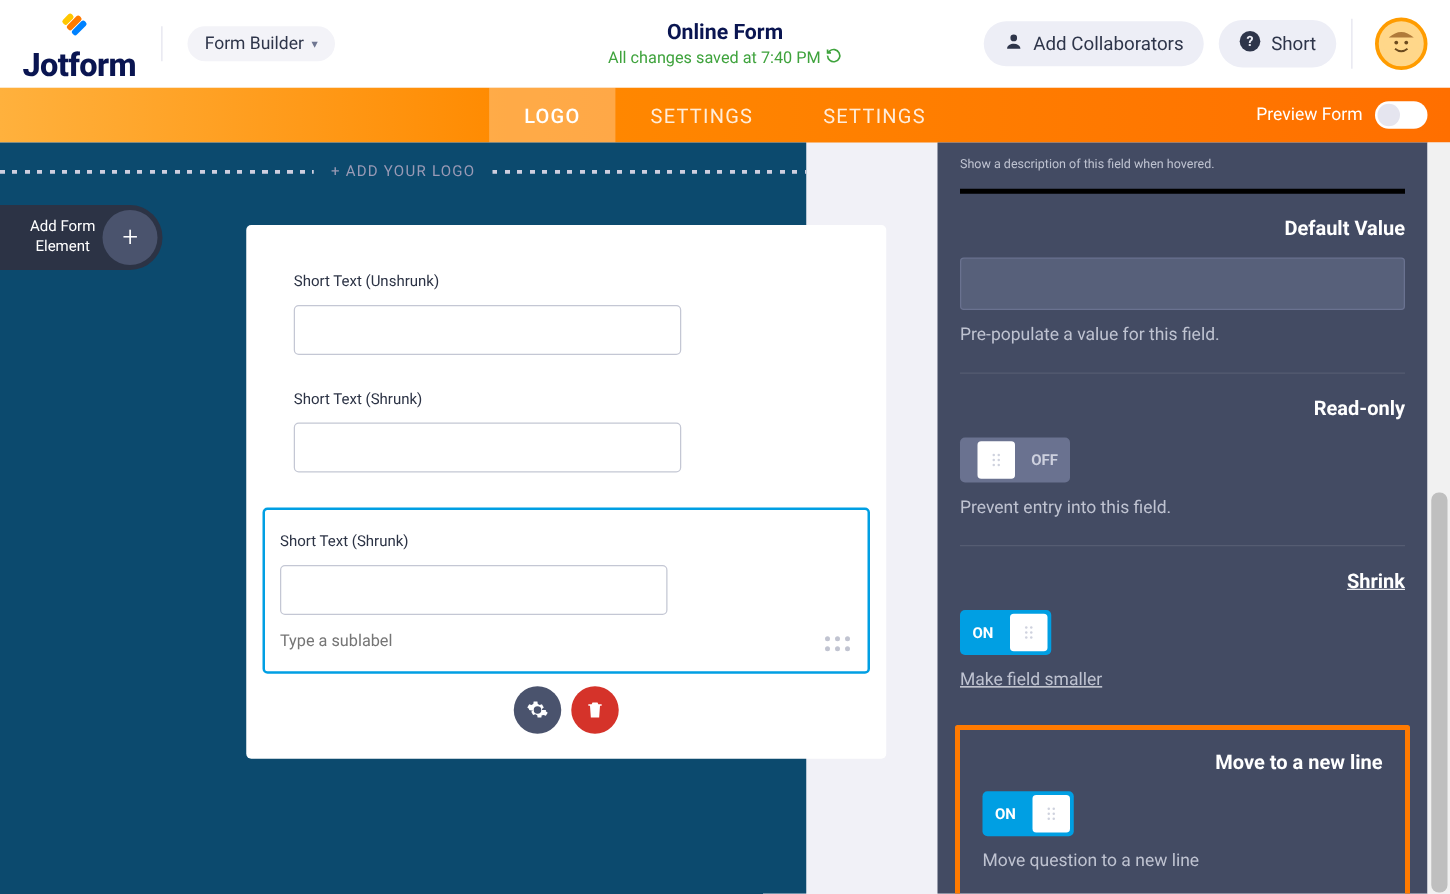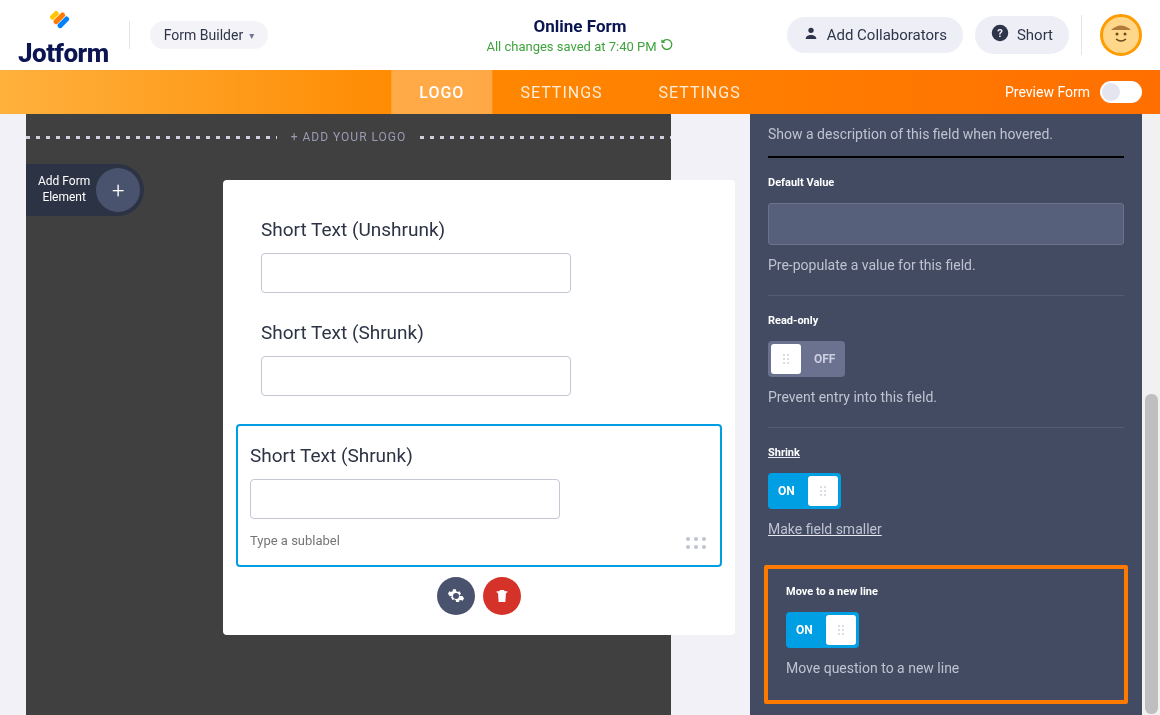--- a/index.html
+++ b/index.html
@@ -26,58 +26,58 @@
     
     .tabbar { height: 44px; background: linear-gradient(90deg, #ffb13d 0%, #ff8a00 35%, #ff6f00 100%); display:flex; align-items:center; position:relative; }
     .tabs { position:absolute; left:50%; transform:translateX(-50%); display:flex; height:100%; }
     .tab { padding: 0 28px; display:flex; align-items:center; color: rgba(255,255,255,0.85); font-size:16px; letter-spacing:1px; cursor:pointer; }
     .tab.active { background: rgba(255,255,255,0.28); color:#fff; font-weight:500; }
     .preview-wrap { margin-left:auto; display:flex; align-items:center; gap:10px; padding-right:18px; color:#fff; font-size:14px; }
     .preview-toggle { width:42px; height:22px; border-radius:11px; background:#fff; position:relative; cursor:pointer; }
     .preview-toggle::after { content:''; position:absolute; width:18px; height:18px; border-radius:50%; background:#e5e5ef; left:2px; top:2px; }
 
     
-    .stage { position:absolute; top:114px; left:0; width:645px; bottom:0; background:#404040;margin-left:26px; }
+    .stage { position:absolute; top:114px; left:0; width:645px; bottom:0; background:#0c4a6e; }
     .add-logo-row { height:46px; display:flex; align-items:center; justify-content:center; color:#9a9ab5; font-size:12px; letter-spacing:1px; }
     .dash-left, .dash-right { flex:1; height:3px; background: repeating-linear-gradient(90deg, #cfcfe0 0 4px, transparent 4px 10px); }
     .add-logo-txt { padding: 0 14px; }
 
     .add-element-pill { position:absolute; left:0; top:50px; display:flex; align-items:center; background:#2c3345; color:#fff; height:52px; border-radius: 0 26px 26px 0; padding-right:4px; cursor:pointer; z-index:2; }
-    .add-element-txt { font-size:12px; text-align:center; line-height:1.3; padding: 0 6px 0 12px; }
+    .add-element-txt { font-size:12px; text-align:center; line-height:1.3; padding: 0 6px 0 24px; }
     .add-element-plus { width:44px; height:44px; border-radius:50%; background:#4a536d; display:flex; align-items:center; justify-content:center; font-size:22px; font-weight:300; }
 
     .form-canvas { position:absolute; left:197px; top:66px; width:512px; background:#fff; border-radius:4px; padding: 38px 12px 20px 12px; }
     .field { margin:0 26px 28px 26px; }
-    .field-label { font-size:19px; color:#2c3345; margin-bottom:12px; display:block; }
+    .field-label { font-size:12px; color:#2c3345; margin-bottom:12px; display:block; }
     .field-input { width:310px; height:40px; border:1px solid #c4c7d4; border-radius:4px; background:#fff; padding:0 10px; font-size:14px; }
     .field.shrunk .field-input { width:310px; }
 
     .field.selected-wrap { margin:0 1px 0 1px; }
     .field.selected { border:2px solid #009fe3; border-radius:4px; padding:18px 34px 16px 12px; margin:0 0 0 0; position:relative; }
     .field.selected .field-label { color:#2c3345; }
     .sublabel-input { font-size:13px; color:#b0b3c0; margin-top:14px; border:none; outline:none; width:60%; }
     .drag-dots { position:absolute; right:14px; bottom:16px; display:grid; grid-template-columns:repeat(3,4px); grid-template-rows:repeat(2,4px); gap:4px; }
     .drag-dots span { width:4px; height:4px; border-radius:50%; background:#c1c4d1; }
 
     .field-actions { display:flex; gap:8px; justify-content:center; margin-top:10px; }
     .circ-btn { width:38px; height:38px; border-radius:50%; display:flex; align-items:center; justify-content:center; cursor:pointer; }
     .circ-btn.gear { background:#4a536d; }
     .circ-btn.trash { background:#d5332a; }
 
     
     .props { position:absolute; top:114px; right:18px; width:392px; bottom:0; background:#434b63; color:#e8e9ef; overflow:hidden; }
     .props-inner { padding: 0 18px; }
     .prop-section { padding: 18px 0 22px 0; border-bottom:1px solid #555c72; }
-    .prop-desc-top { font-size:14px; color:#bfc3d1; padding:12px 0 14px 0; border-bottom:2px solid #000000; }
-    .prop-title { font-size:11px; font-weight:700; color:#fff; margin-bottom:14px; }
+    .prop-desc-top { font-size:10px; color:#bfc3d1; padding:12px 0 14px 0; border-bottom:4px solid #000000; }
+    .prop-title { font-size:16px; font-weight:700; color:#fff; margin-bottom:14px;text-align:right; }
     .prop-help { font-size:14px; color:#bfc3d1; margin-top:12px; }
     .default-input { width:100%; height:42px; background:#57607a; border:1px solid #6a7290; border-radius:3px; padding:0 10px; color:#fff; font-size:14px; }
 
     .toggle { display:inline-flex; align-items:center; height:36px; border-radius:4px; overflow:hidden; cursor:pointer; }
-    .toggle.off { background:#6a7290; }
+    .toggle.off { background:#6a7290;padding-left:11px; }
     .toggle.on { background:#009fe3; }
     .toggle .knob { width:30px; height:30px; background:#fff; border-radius:3px; margin:3px; display:flex; align-items:center; justify-content:center; }
     .toggle .lbl { padding:0 10px; font-size:12px; font-weight:700; color:#fff; }
     .toggle.off .lbl { color:#cdd0de; }
     .grip-v { display:grid; grid-template-columns:repeat(2,2px); grid-auto-rows:2px; gap:2px; }
     .grip-v span { width:2px; height:2px; background:#cfd2de; border-radius:1px; }
 
     .highlight-box { border:4px solid #ff7a00; border-radius:2px; margin: 6px -4px 0 -4px; padding: 16px 18px 24px 18px; }
     .highlight-box .prop-title { margin-top:0; }
 

